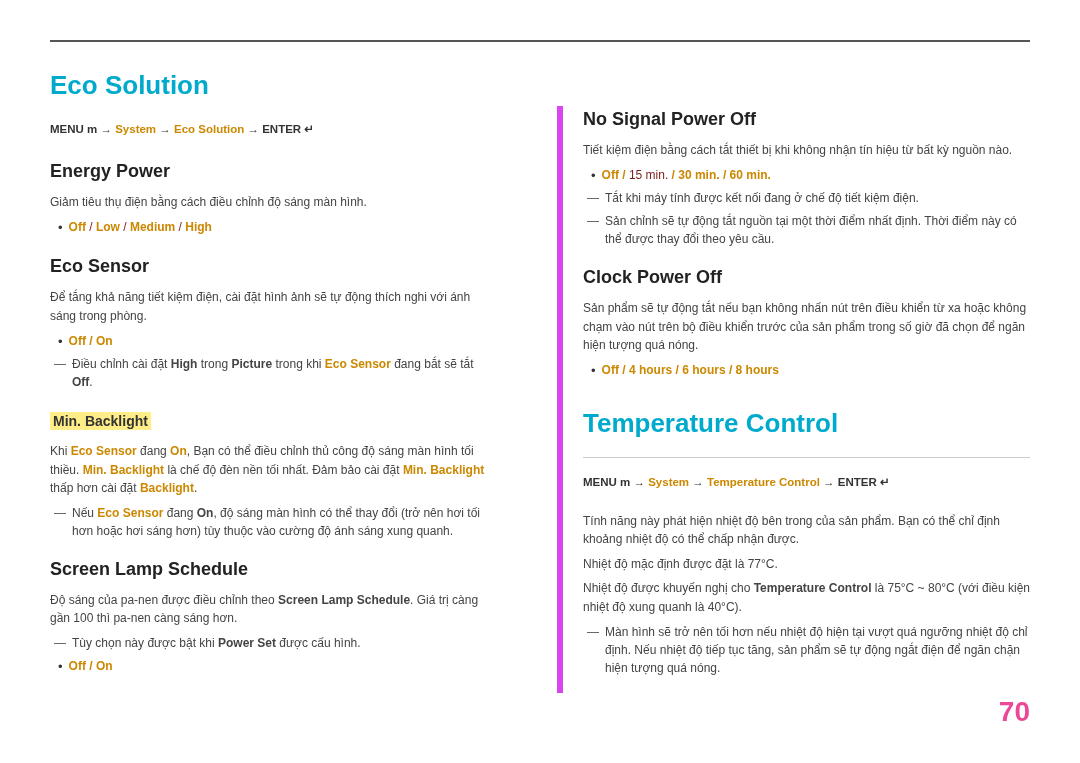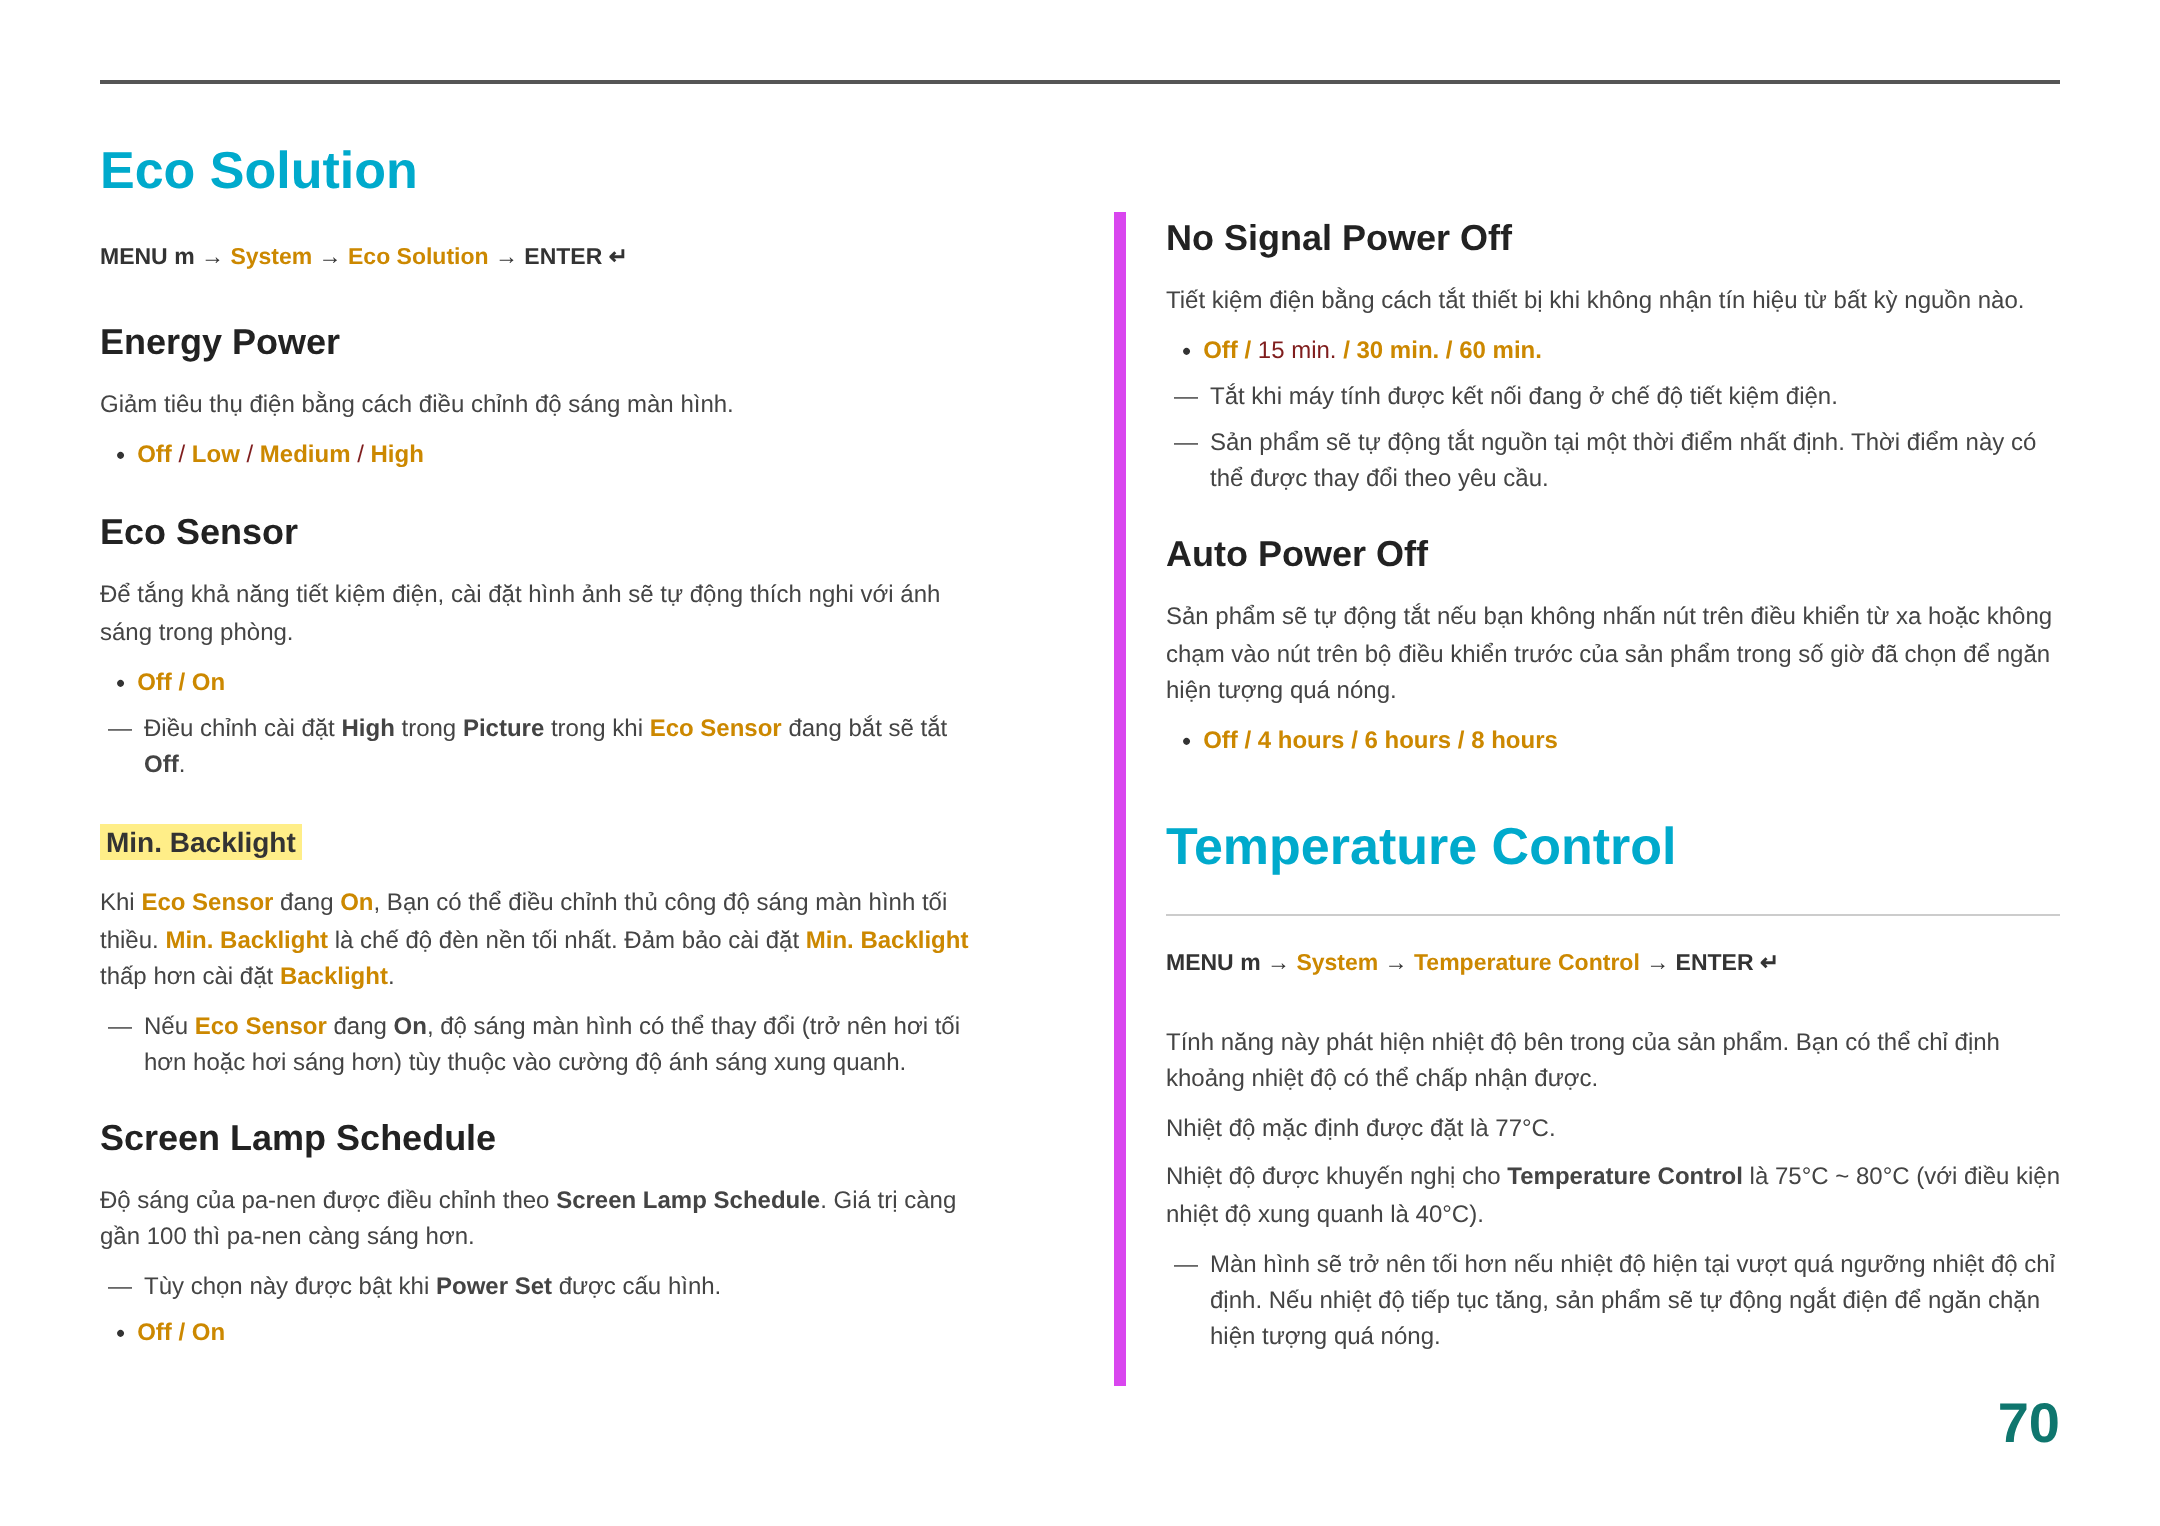--- a/index.html
+++ b/index.html
@@ -119,21 +119,21 @@
     }
     .section-block {
       margin-bottom: 16px;
     }
     .page-number {
       position: absolute;
       bottom: 30px;
       right: 50px;
       font-size: 28px;
       font-weight: bold;
-      color: #0f766e;
+      color: #ec4899;
     }
     .temperature-title {
       font-size: 26px;
       font-weight: bold;
       color: #00aacc;
       margin-top: 24px;
       margin-bottom: 14px;
     }
     .divider-line {
       border: none;
@@ -216,26 +216,26 @@
       <p class="body-text">Tiết kiệm điện bằng cách tắt thiết bị khi không nhận tín hiệu từ bất kỳ nguồn nào.</p>
       <div class="bullet">
         <span class="option-text">
           Off / <span class="normal">15 min.</span> / 30 min. / 60 min.
         </span>
       </div>
       <div class="dash-item">
         <span class="dash-text">Tắt khi máy tính được kết nối đang ở chế độ tiết kiệm điện.</span>
       </div>
       <div class="dash-item">
-        <span class="dash-text">Sản phẩm sẽ tự động tắt nguồn tại một thời điểm nhất định. Thời điểm này có thể được thay đổi theo yêu cầu.</span>
-      </div>
-    </div>
-
-    <div class="section-block">
-      <h2 class="section-title">Auto Power Off</h2>
+        <span class="dash-text">Sản chỉnh sẽ tự động tắt nguồn tại một thời điểm nhất định. Thời điểm này có thể được thay đổi theo yêu cầu.</span>
+      </div>
+    </div>
+
+    <div class="section-block">
+      <h2 class="section-title">Clock Power Off</h2>
       <p class="body-text">Sản phẩm sẽ tự động tắt nếu bạn không nhấn nút trên điều khiển từ xa hoặc không chạm vào nút trên bộ điều khiển trước của sản phẩm trong số giờ đã chọn để ngăn hiện tượng quá nóng.</p>
       <div class="bullet">
         <span class="option-text">Off / 4 hours / 6 hours / 8 hours</span>
       </div>
     </div>
 
     <div class="section-block">
       <h1 class="temperature-title">Temperature Control</h1>
       <hr class="divider-line">
       <div class="menu-path">

